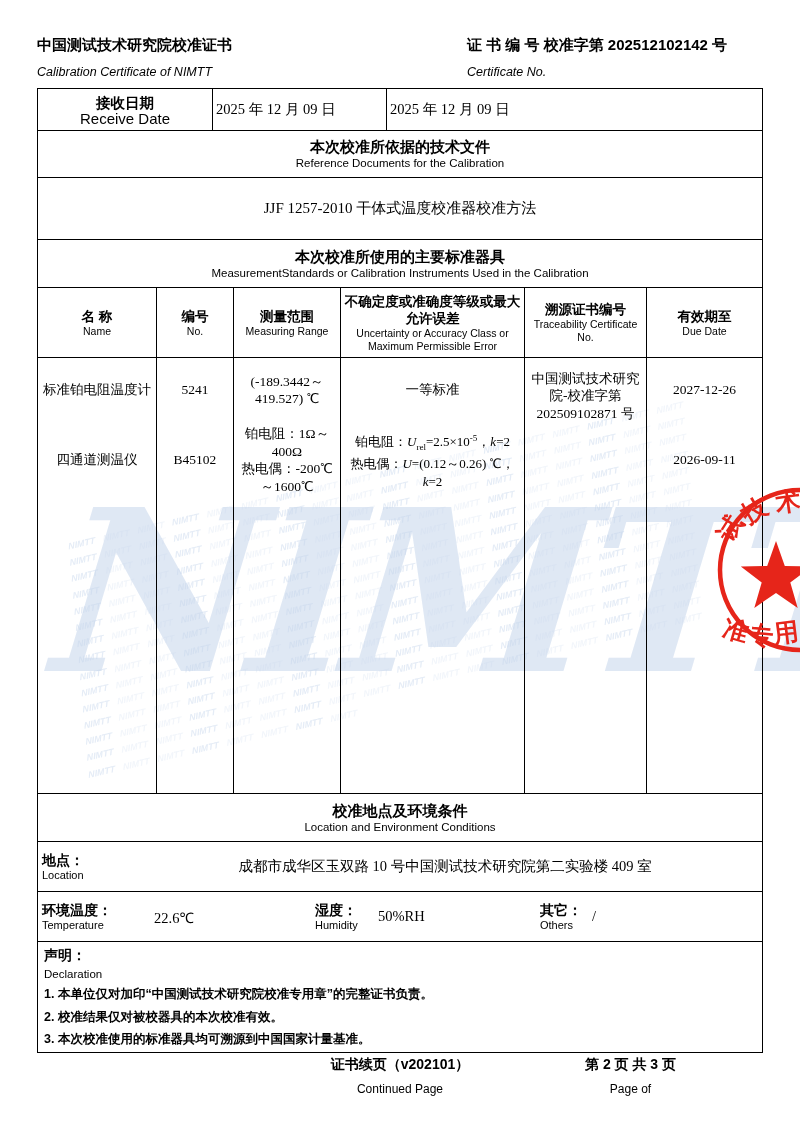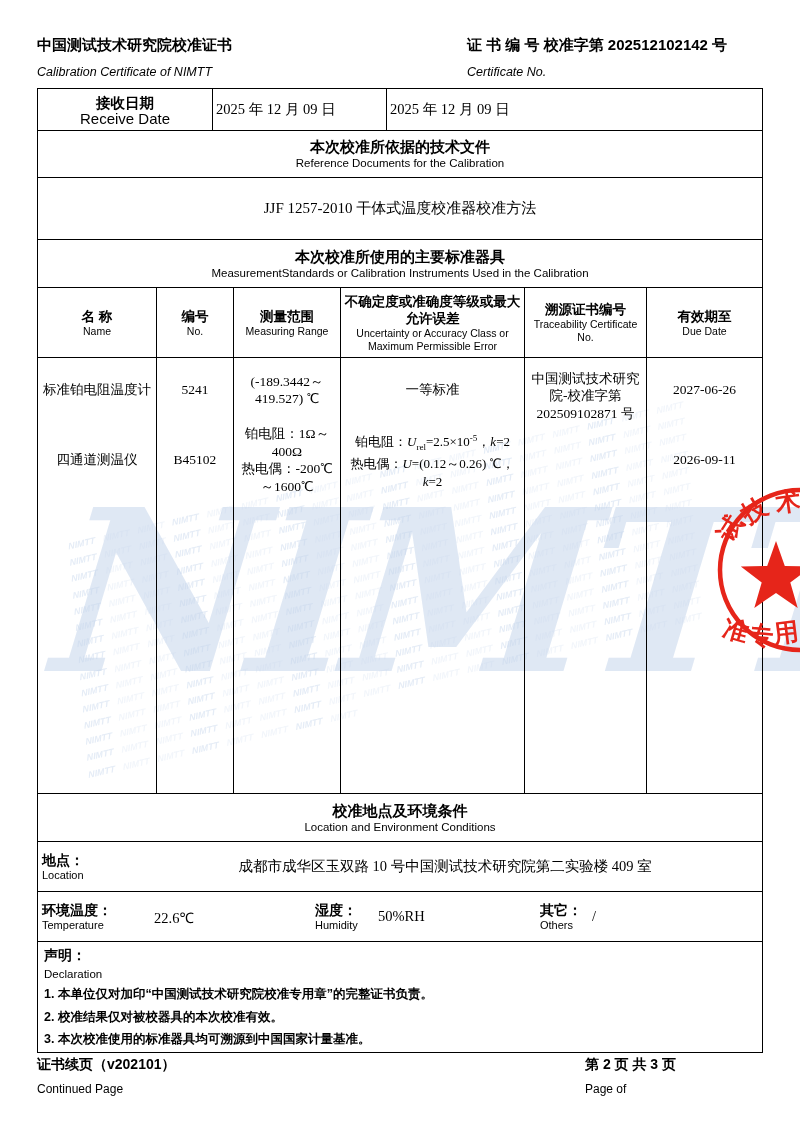--- a/index.html
+++ b/index.html
@@ -71,21 +71,21 @@
   .envrow .g1 { width: 108px; } .envrow .v1 { width: 165px; padding-left: 8px; font-size: 14.5px; }
   .envrow .g2 { width: 65px; }  .envrow .v2 { width: 160px; padding-left: 2px; font-size: 14.5px; }
   .envrow .g3 { width: 48px; }  .envrow .v3 { flex: 1; padding-left: 8px; font-size: 14.5px; }
 
   .decl { height: 111px; padding: 3px 6px; }
   .decl .d-cn { font-size: 14px; line-height: 20px; }
   .decl .d-en { font-size: 11.5px; line-height: 18px; }
   .decl .item { font-family: "Liberation Sans", sans-serif; font-weight: 600; font-size: 12.5px; line-height: 22.5px; }
 
   
-  .footer { position: absolute; left: 37px; top: 1056px; width: 726px; z-index: 2; }
+  .footer { position: absolute; left: 37px; top: 1056px; width: 726px; z-index: 2; text-align: center; }
   .footer .f-cn { font-size: 14px; }
   .footer .f-en { font-size: 12px; margin-top: 8px; }
   .ft-right { position: absolute; left: 548px; top: 0; }
 
   
   .wm-big {
     position: absolute; left: 58px; top: 452px; width: 708px; height: 285px; z-index: 1;
     font-family: "DejaVu Serif", serif; font-style: italic; font-weight: bold;
     font-size: 225px; line-height: 280px; text-align: center;
     color: #c6d6ec; opacity: 0.55; letter-spacing: -10px;
@@ -452,21 +452,21 @@
           <div>
             <span>铂电阻：</span><i>U</i><sub>rel</sub><span>=2.5×10</span><sup>-5</sup><span>，</span><i>k</i><span>=2</span><br>
             <span>热电偶：</span><i>U</i><span>=(0.12～0.26) ℃，</span><i>k</i><span>=2</span>
           </div>
         </div>
       </div>
       <div class="c5">
         <div class="b2">中国测试技术研究院-校准字第 202509102871 号</div>
       </div>
       <div class="c6">
-        <div class="b1">2027-06-26</div>
+        <div class="b1">2027-12-26</div>
         <div class="b2">2026-09-11</div>
       </div>
     </div>
 
     <div class="sec sechead stdtitle">
       <div class="h-cn cnb">校准地点及环境条件</div>
       <div class="h-en en">Location and Environment Conditions</div>
     </div>
     <div class="sec locrow">
       <div class="biglabel">

